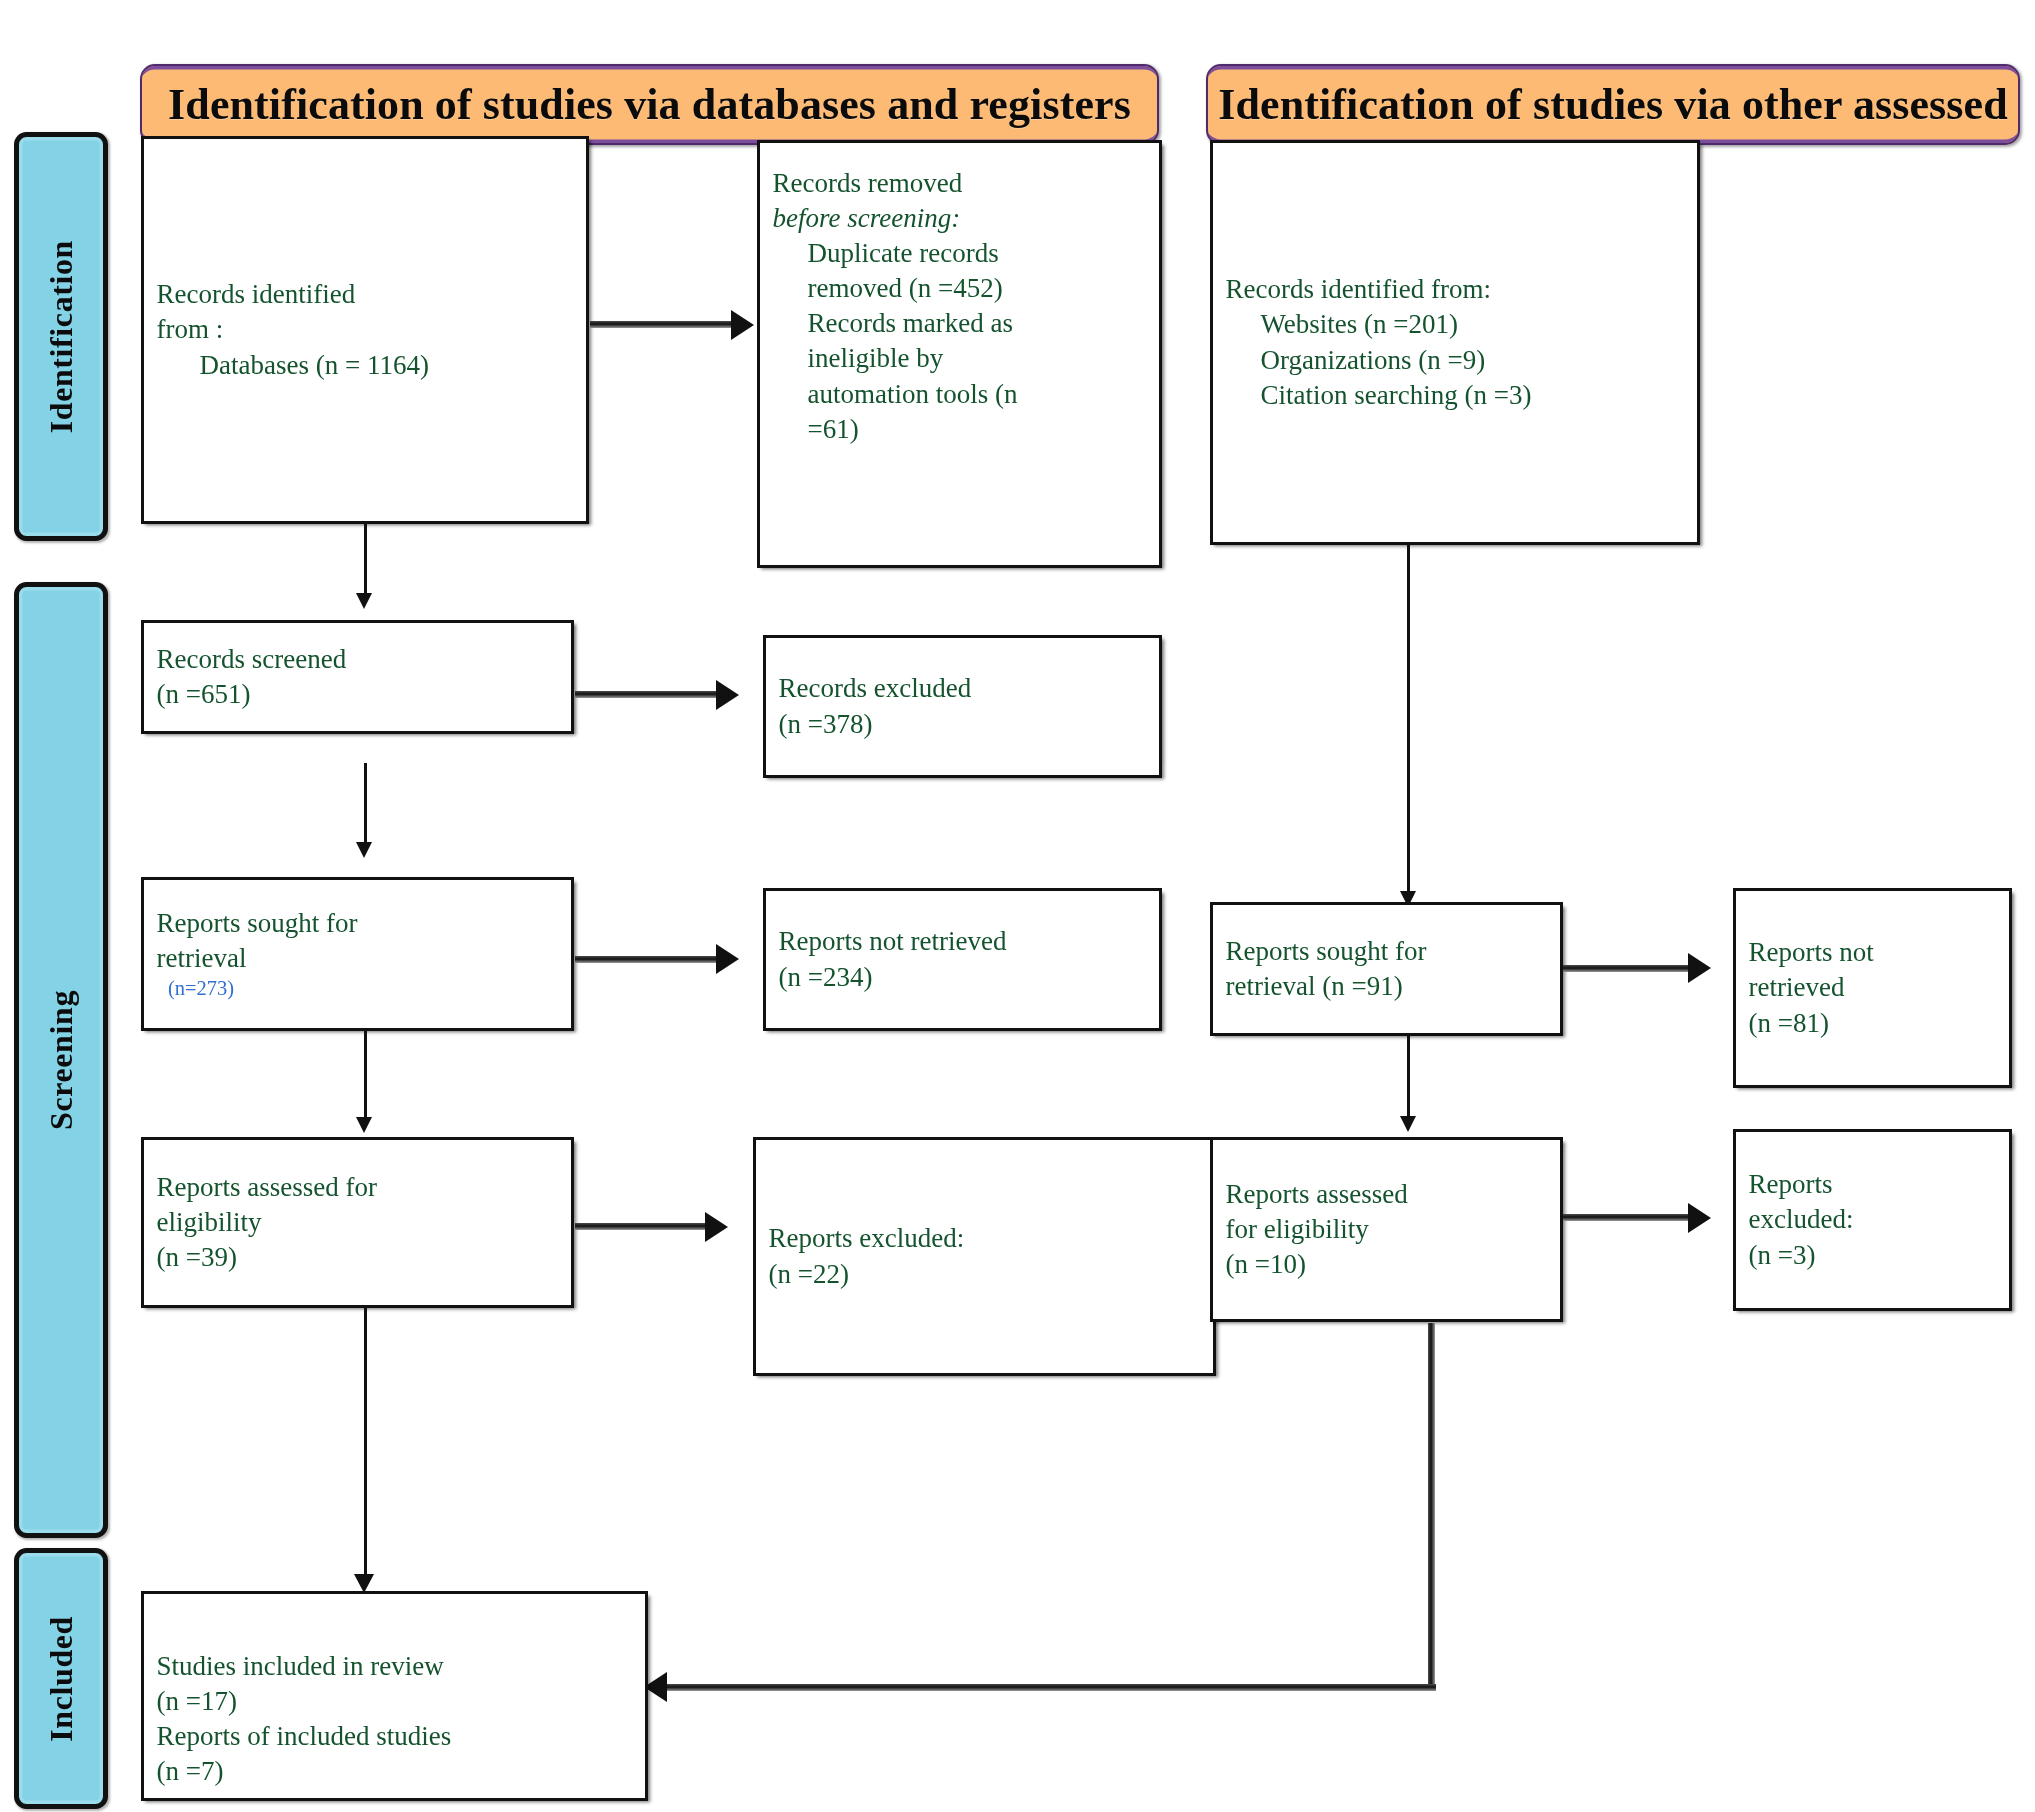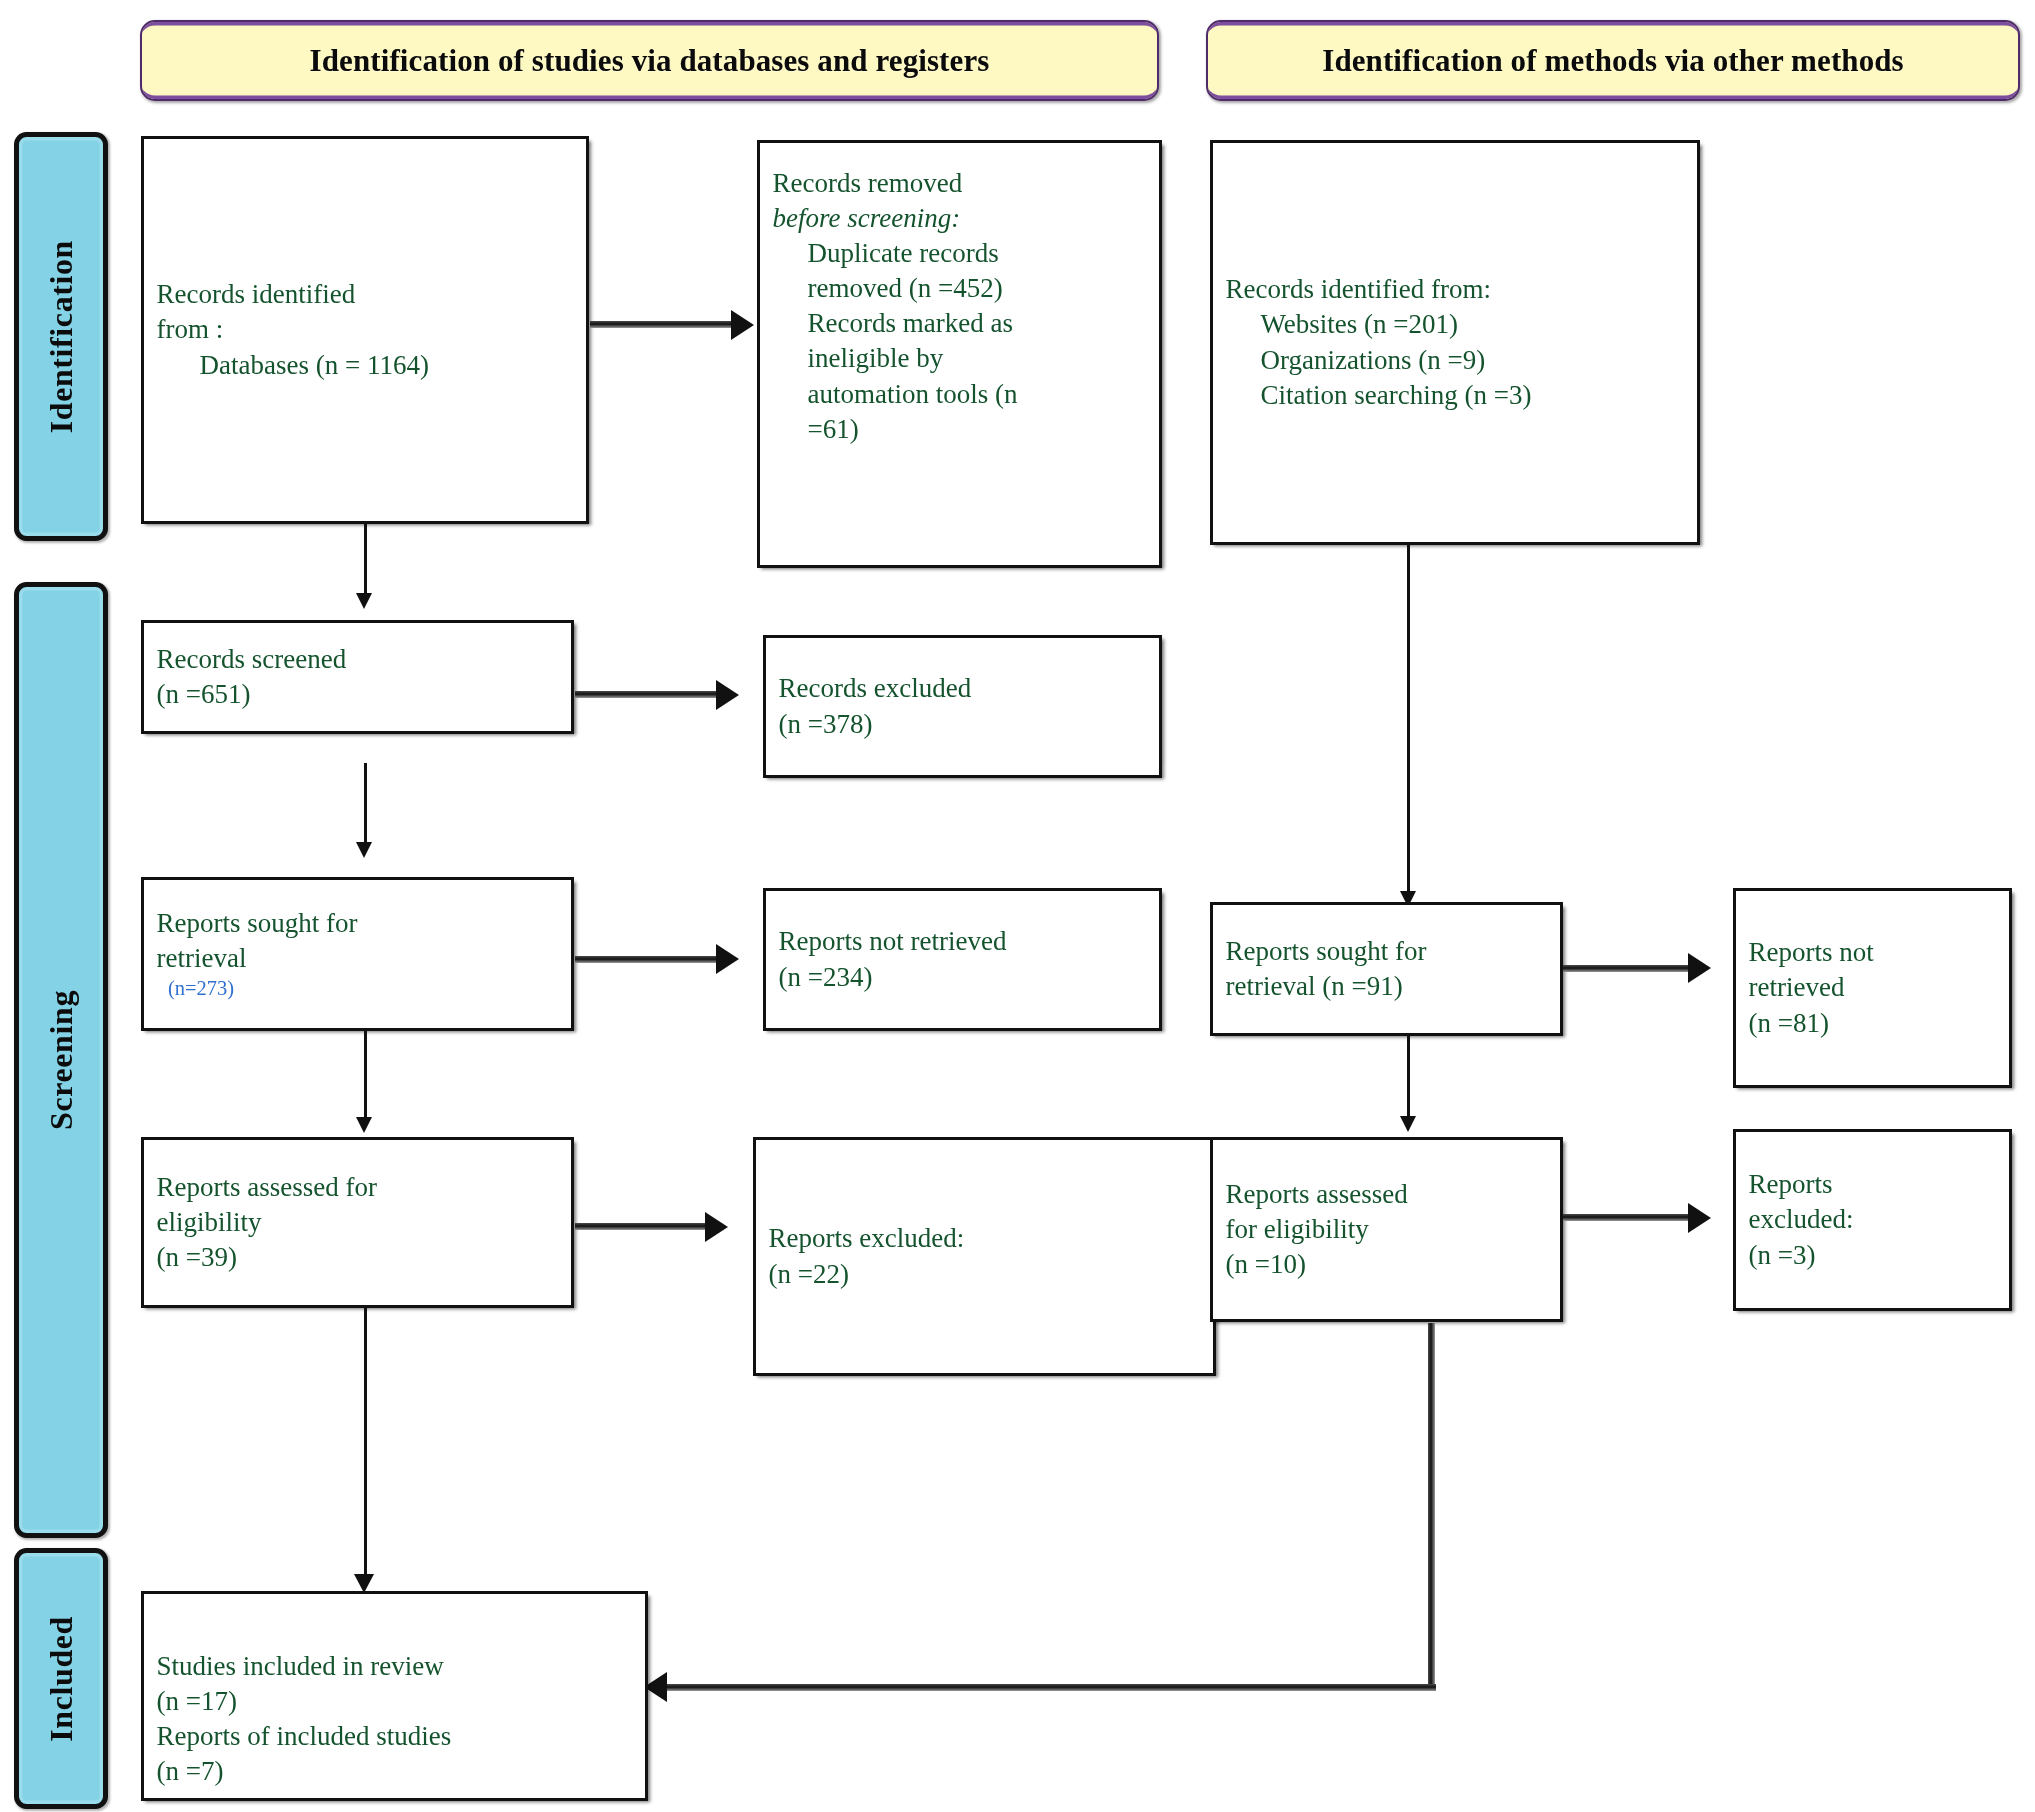--- a/index.html
+++ b/index.html
@@ -6,32 +6,33 @@
   body{
     font-family:"Liberation Serif", "DejaVu Serif", serif;
     width:2035px;height:1813px;position:relative;overflow:hidden;
     -webkit-font-smoothing:antialiased;
   }
   .stage{position:absolute;inset:0;}
 
   
   .banner{
     position:absolute;
-    background:#fef9c3;
+    background:#fdba74;
     border:2.9px solid #4F2B6B;
     border-radius:15px;
     box-shadow:inset 0 5.7px 0 -2.3px #7D4E9E, inset 0 -5.7px 0 -2.3px #7D4E9E,
                1.1px 1.7px 2.9px rgba(0,0,0,.35);
     display:flex;align-items:center;justify-content:center;
     color:#0b0b0b;
     font-weight:bold;
-    font-size:31px;
+    font-size:44px;
     letter-spacing:0.1px;
     text-align:center;
     text-shadow:0 0.6px 0 rgba(255,255,255,.25);
+    margin-top:44px;
   }
 
   
   .vbar{
     position:absolute;
     background:#84D2E6;
     border:5.1px solid #111111;
     border-radius:12.5px;
     box-shadow:inset 0 0 0 3.4px #9BDCEC, 1.1px 1.7px 2.3px rgba(0,0,0,.3);
     display:flex;align-items:center;justify-content:center;
@@ -96,21 +97,21 @@
 </head>
 <body>
 
 <div class="stage">
 
   <div class="banner" style="left:140px;top:20px;width:1015px;height:77px;">
     <span>Identification of studies via databases and registers</span>
   </div>
 
   <div class="banner" style="left:1206px;top:20px;width:810px;height:77px;">
-    <span>Identification of methods via other methods</span>
+    <span>Identification of studies via other assessed</span>
   </div>
 
   <div class="vbar" style="left:14.3px;top:132px;width:84px;height:399px;">
     <span>Identification</span>
   </div>
 
   <div class="vbar" style="left:14.3px;top:582px;width:84px;height:946px;">
     <span>Screening</span>
   </div>
 

